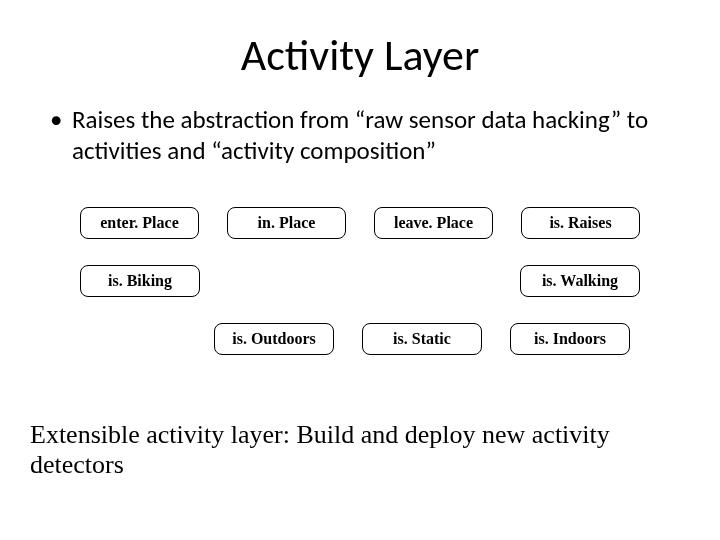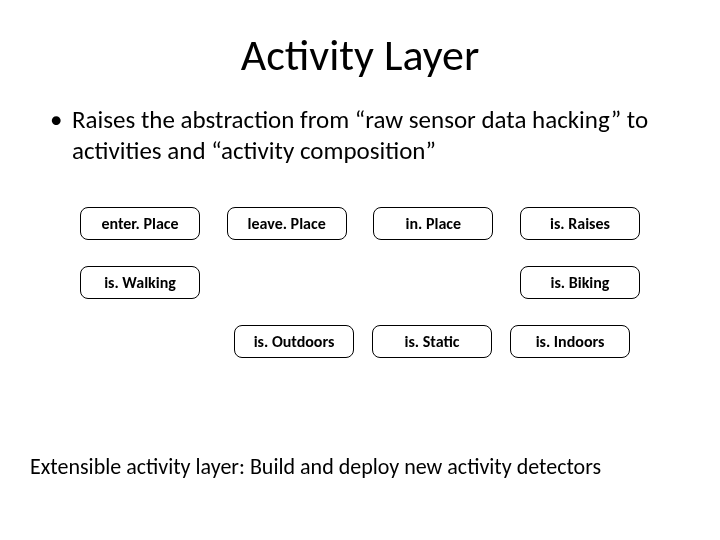--- a/index.html
+++ b/index.html
@@ -39,64 +39,66 @@
   .rows {
     display: flex;
     flex-direction: column;
     gap: 26px;
     padding: 0 40px;
     margin-bottom: 40px;
   }
   .row {
     display: flex;
     justify-content: space-between;
-    gap: 18px;
+    gap: 28px;
+    font-family: Liberation Serif, serif;
   }
   .row.row3 {
     justify-content: flex-end;
     padding: 0 10px;
   }
   .chip {
     border: 1px solid #000;
     border-radius: 8px;
     font-size: 16px;
     font-weight: 700;
     padding: 6px 0;
     text-align: center;
     width: 120px;
     background: #fff;
   }
   .footer {
-    font-size: 22px;
+    font-size: 26px;
     text-align: left;
     position: absolute;
     left: 30px;
     right: 30px;
     bottom: 60px;
+    font-family: Liberation Serif, serif;
   }
 </style>
 </head>
 <body>
 
 <h1 class="title">Activity Layer</h1>
 
 <ul class="bullets">
   <li>Raises the abstraction from “raw sensor data hacking” to activities and “activity composition”</li>
 </ul>
 
 <div class="rows">
   <div class="row">
     <div class="chip">enter. Place</div>
+    <div class="chip">in. Place</div>
     <div class="chip">leave. Place</div>
-    <div class="chip">in. Place</div>
     <div class="chip">is. Raises</div>
   </div>
   <div class="row">
+    <div class="chip">is. Biking</div>
     <div class="chip">is. Walking</div>
-    <div class="chip">is. Biking</div>
   </div>
   <div class="row row3">
     <div class="chip">is. Outdoors</div>
     <div class="chip">is. Static</div>
     <div class="chip">is. Indoors</div>
   </div>
 </div>
 
 <div class="footer">Extensible activity layer: Build and deploy new activity detectors</div>
 

